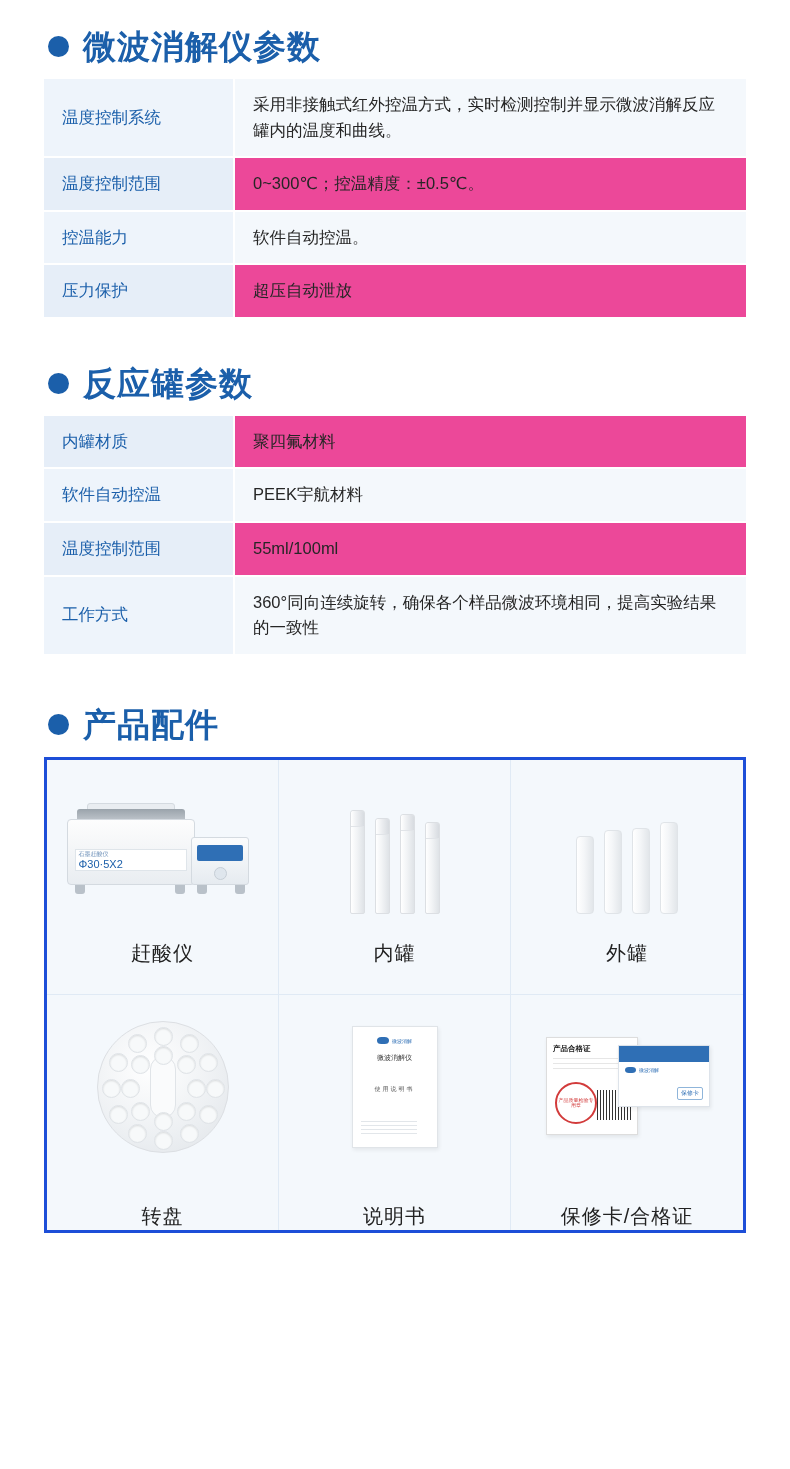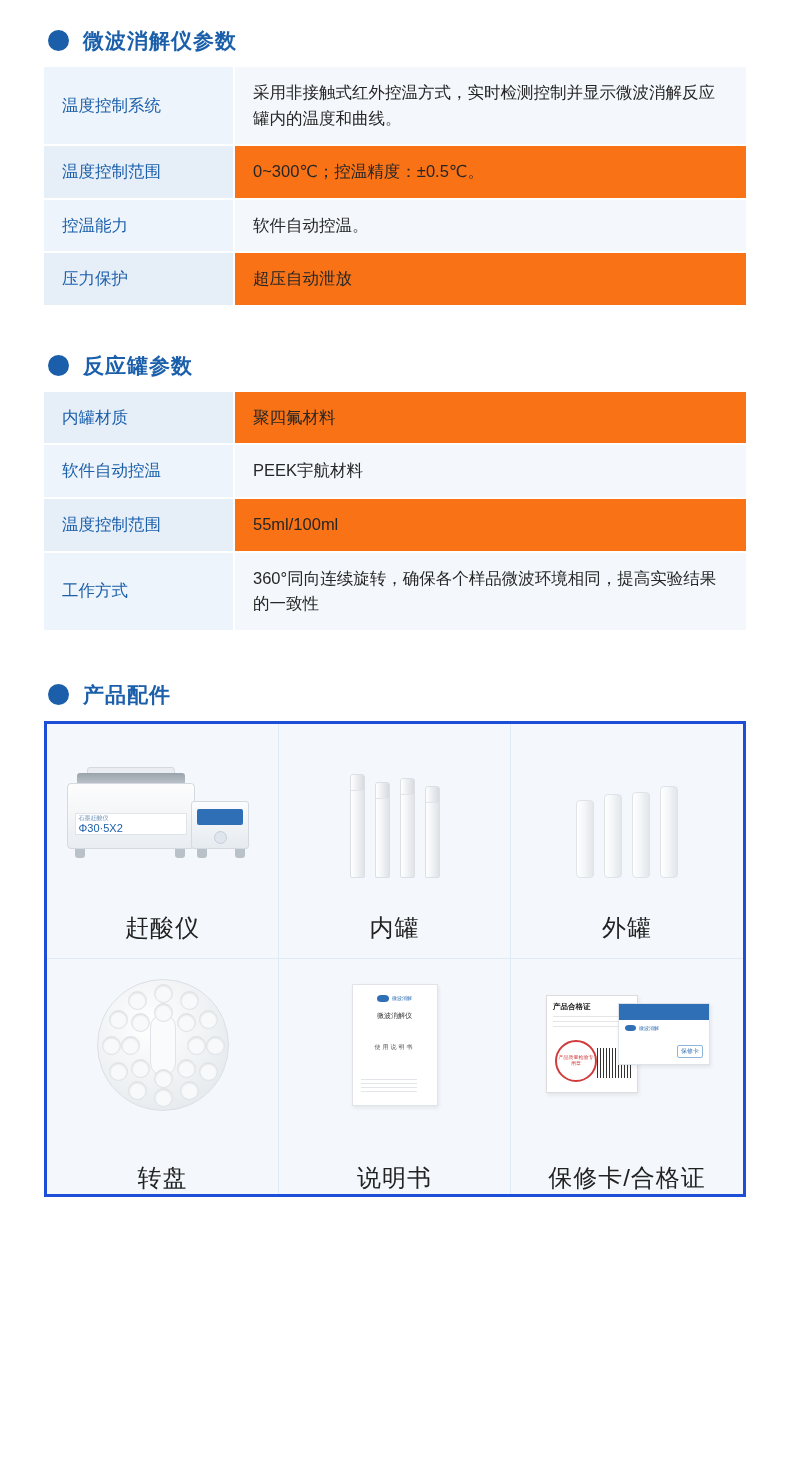--- a/index.html
+++ b/index.html
@@ -29,21 +29,21 @@
   }
   .section-dot {
     width: 21px;
     height: 21px;
     border-radius: 50%;
     background: #1b5faa;
     margin-right: 14px;
     flex: 0 0 auto;
   }
   .section-title {
-    font-size: 21px;
+    font-size: 33px;
     font-weight: bold;
     color: #1b5faa;
     letter-spacing: 1px;
     line-height: 1;
   }
   
   .spec-table {
     width: 702px;
     border-collapse: collapse;
     table-layout: fixed;
@@ -59,21 +59,21 @@
     width: 190px;
     color: #1b5faa;
     background: #eef4fb;
     border-right: 2px solid #ffffff;
   }
   .spec-table td.val {
     color: #262626;
     background: #f4f8fc;
   }
   .spec-table tr.alt td.key { background: #e6eef8; margin-left: 45px; }
-  .spec-table tr.alt td.val { background: #f97316; }
+  .spec-table tr.alt td.val { background: #ec4899; }
   .spec-table tr + tr td { border-top: 2px solid #ffffff; }
 
   .gap-1 { height: 44px; }
   .gap-2 { height: 48px; }
 
   
   .acc-grid {
     width: 702px;
     display: grid;
     grid-template-columns: 1fr 1fr 1fr;
@@ -94,23 +94,23 @@
   .acc-cell:nth-child(n+4) { border-bottom: none; gap: 31px; }
   .acc-img {
     height: 160px;
     width: 100%;
     display: flex;
     align-items: center;
     justify-content: center;
     position: relative;
   }
   .acc-label {
-    font-size: 24px;
+    font-size: 20px;
     color: #222;
-    margin-top: 14px;
+    margin-top: 6px;
     letter-spacing: 1px;
   }
 
   
   .ill-acid { position: relative; width: 200px; height: 125px; }
   .ill-acid .body {
     position: absolute; left: 4px; top: 28px; width: 128px; height: 66px;
     background: linear-gradient(#fdfdfd, #e9edf1);
     border: 1px solid #d4dae0; border-radius: 4px;
   }

